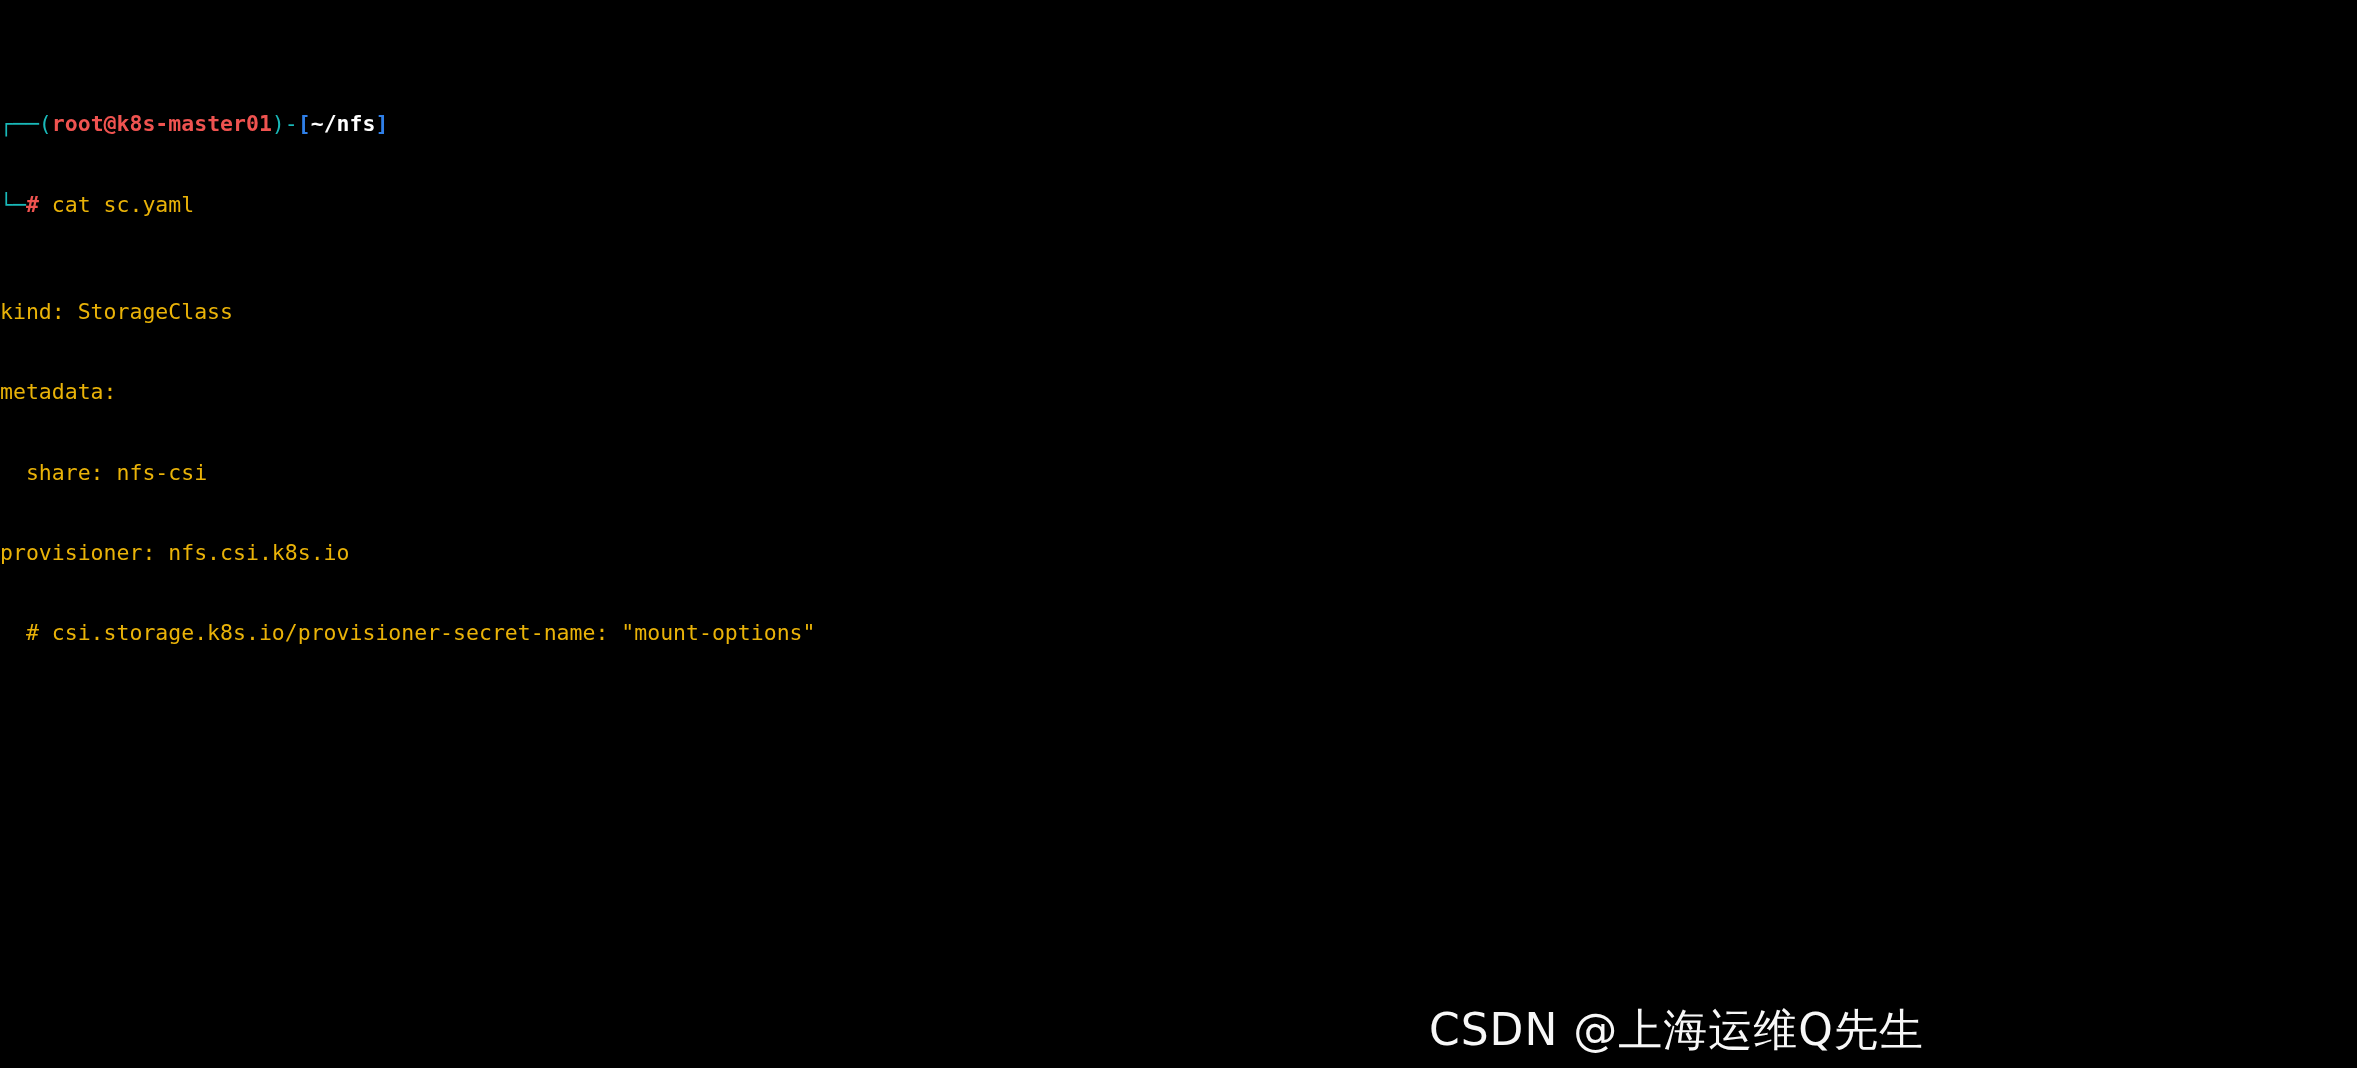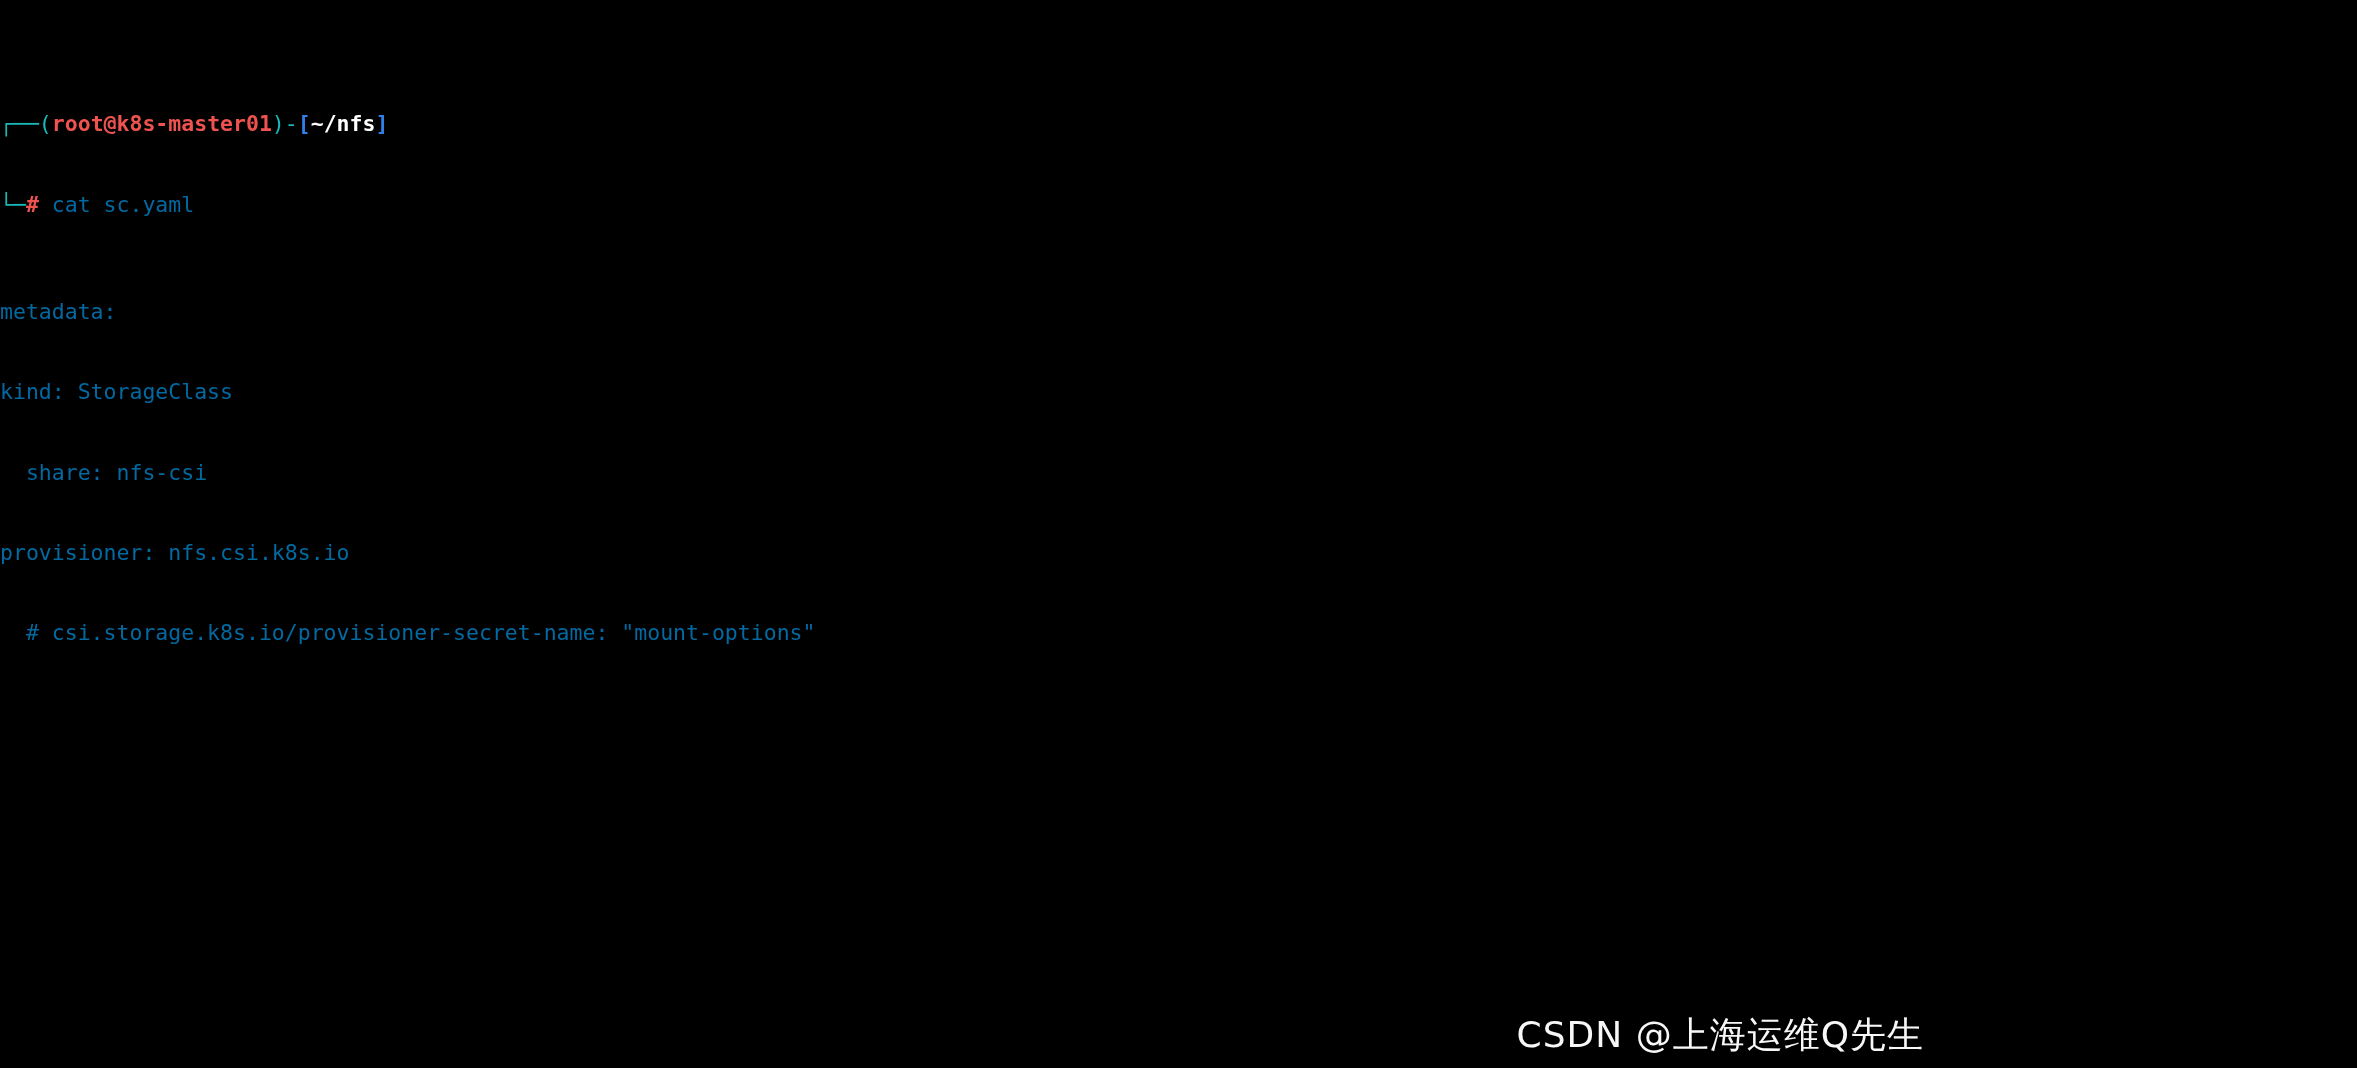--- a/index.html
+++ b/index.html
@@ -28,52 +28,52 @@
     letter-spacing: 0px;
     white-space: pre;
     color: #d0d0d0;
   }
   .line {
     white-space: pre;
     height: 26.8px;
     display: block;
   }
   
-  .c-white    { color: #0369a1; }
+  .c-white    { color: #eab308; }
   .c-bright   { color: #ffffff; font-weight: bold; }
   .c-red      { color: #ef5350; font-weight: bold; }
   .c-cyan     { color: #19b9b9; }
   .c-blue     { color: #2f7fe8; font-weight: bold; }
 
   .prompt-frame { color: #19b9b9; }
 
   .watermark {
     position: absolute;
     right: 18px;
     bottom: 8px;
     color: #ffffff;
-    font-size: 36px;
+    font-size: 44px;
     font-family: "DejaVu Sans", "Liberation Sans", sans-serif;
     letter-spacing: 1px;
     opacity: 0.97;
     white-space: pre;
   }
 </style>
 </head>
 <body>
 
 <div id="terminal">
   <div class="screen">
 
     
     <span class="line"><span class="prompt-frame">┌──</span><span class="c-cyan">(</span><span class="c-red">root@k8s-master01</span><span class="c-cyan">)</span><span class="c-cyan">-</span><span class="c-blue">[</span><span class="c-bright">~/nfs</span><span class="c-blue">]</span></span>
     <span class="line"><span class="prompt-frame">└─</span><span class="c-red">#</span><span class="c-white"> </span><span class="c-white">cat sc.yaml</span></span>
 
+    <span class="line c-white">kind: StorageClass</span>
     <span class="line c-white">metadata:</span>
-    <span class="line c-white">kind: StorageClass</span>
     <span class="line c-white">  share: nfs-csi</span>
     <span class="line c-white">provisioner: nfs.csi.k8s.io</span>
     <span class="line c-white">  # csi.storage.k8s.io/provisioner-secret-name: "mount-options"</span>
     
     
     
     
     
 
     

